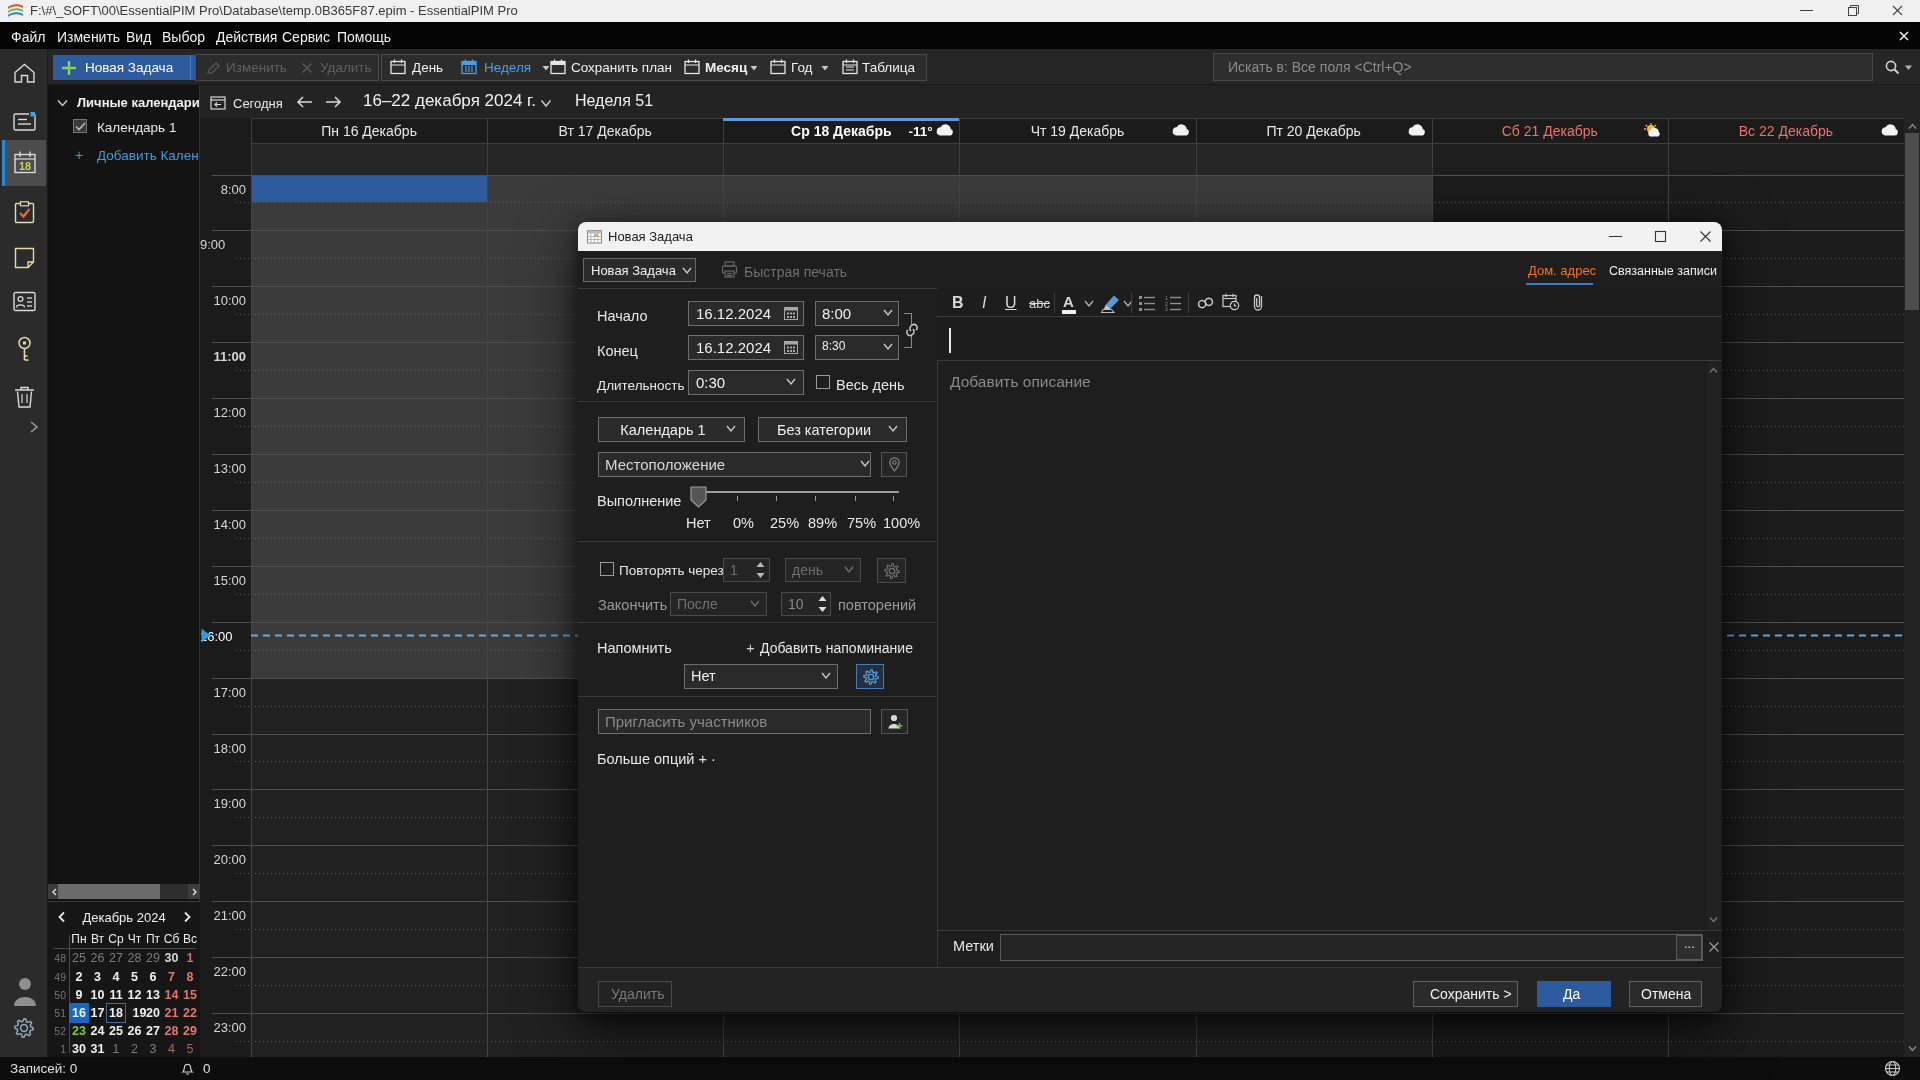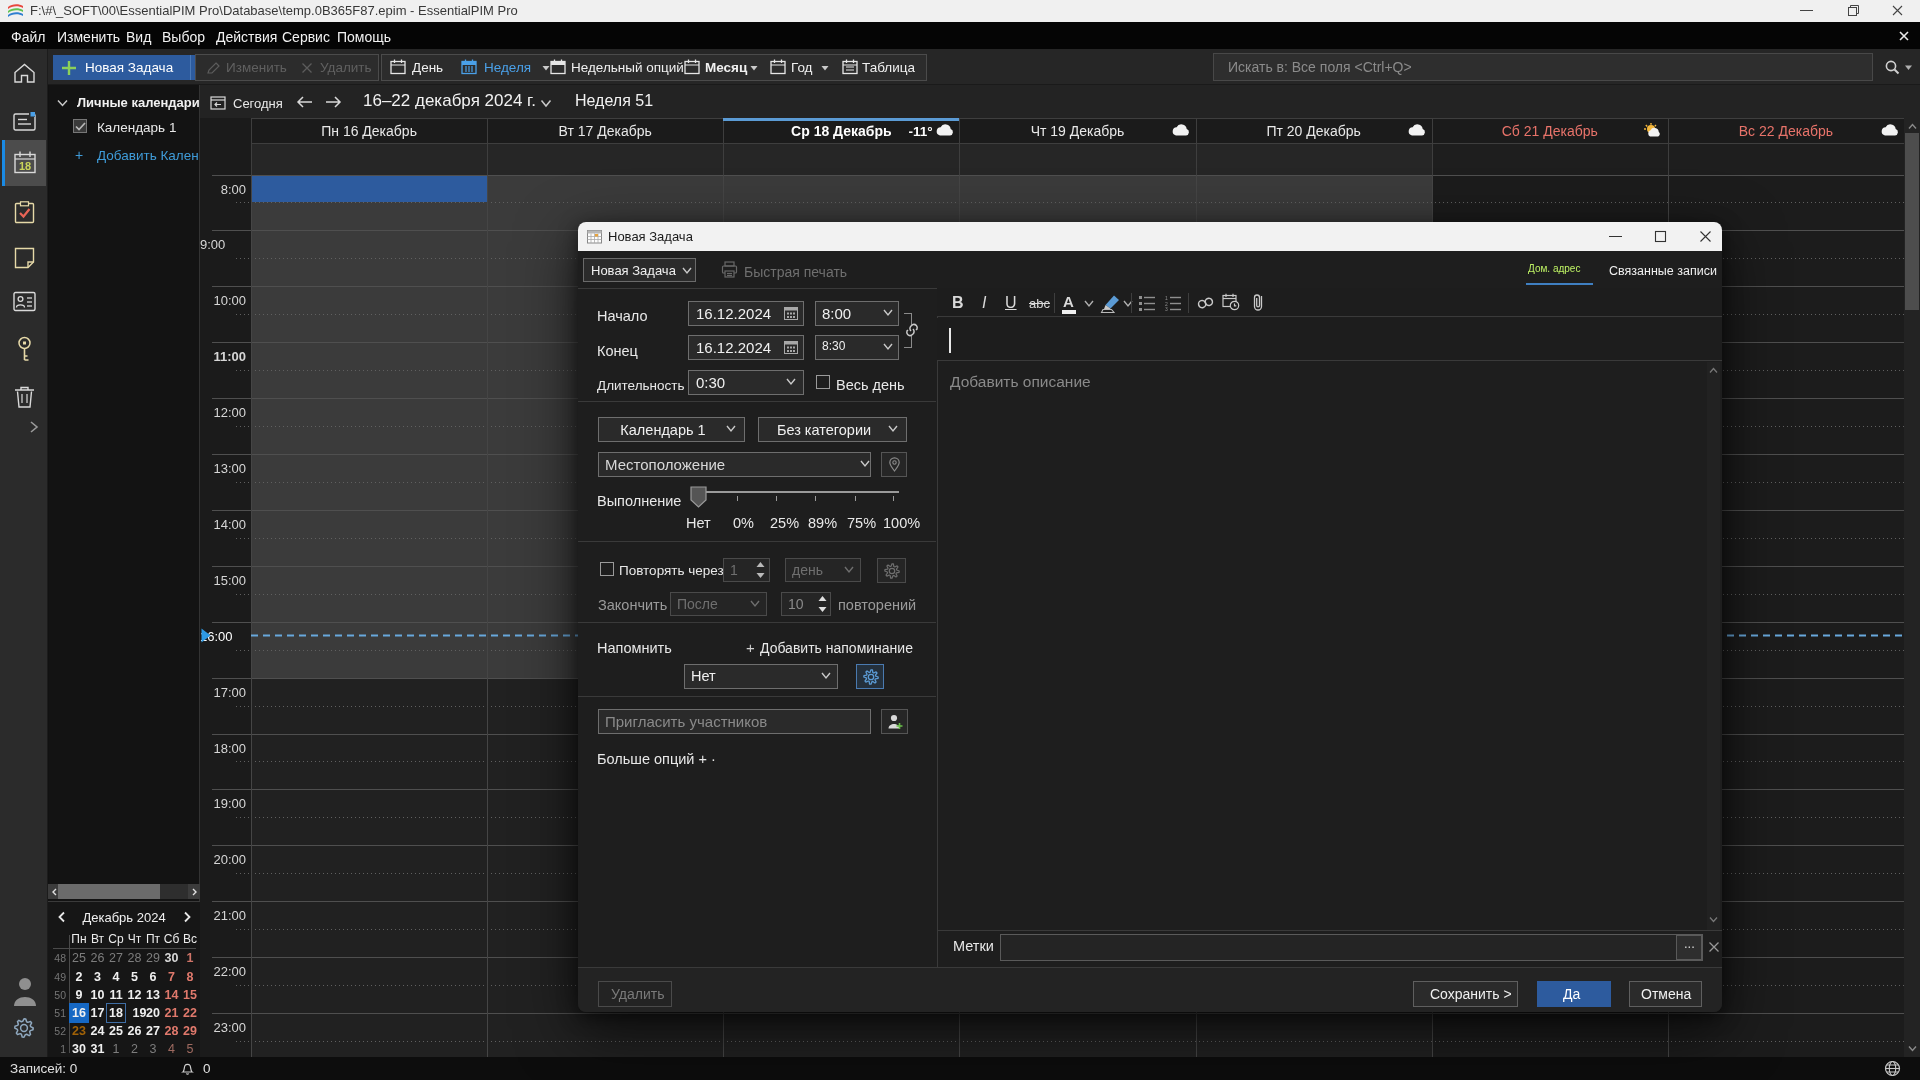--- a/index.html
+++ b/index.html
@@ -79,21 +79,21 @@
   <div class="abs" style="left:436px;top:11px;font-size:13.5px;color:#4aa0e8;">Неделя</div>
   <svg class="abs" style="left:493px;top:16px;" width="10" height="7" viewBox="0 0 10 7">
       <path d="M1.5 1 L5 5.5 L8.5 1 Z" fill="#c9c9c9"></path>
     </svg>
   <svg class="abs" style="left:502px;top:10px;" width="16" height="16" viewBox="0 0 16 16">
       <rect x="1" y="2.5" width="14" height="12" fill="none" stroke="#e6e6e6" stroke-width="1.3"></rect>
       <line x1="4.5" y1="0.5" x2="4.5" y2="4" stroke="#e6e6e6" stroke-width="1.3"></line>
       <line x1="11.5" y1="0.5" x2="11.5" y2="4" stroke="#e6e6e6" stroke-width="1.3"></line>
       <rect x="1" y="3" width="14" height="3" fill="#e6e6e6"></rect>
     </svg>
-  <div class="abs" style="left:523px;top:11px;font-size:13.5px;color:#f0f0f0;">Недельный опций</div>
+  <div class="abs" style="left:523px;top:11px;font-size:13.5px;color:#f0f0f0;">Сохранить план</div>
   <svg class="abs" style="left:636px;top:10px;" width="16" height="16" viewBox="0 0 16 16">
       <rect x="1" y="2.5" width="14" height="12" fill="none" stroke="#e6e6e6" stroke-width="1.3"></rect>
       <line x1="4.5" y1="0.5" x2="4.5" y2="4" stroke="#e6e6e6" stroke-width="1.3"></line>
       <line x1="11.5" y1="0.5" x2="11.5" y2="4" stroke="#e6e6e6" stroke-width="1.3"></line>
       <line x1="1" y1="6" x2="15" y2="6" stroke="#e6e6e6" stroke-width="1"></line>
     </svg>
   <div class="abs" style="left:657px;top:11px;font-size:13.5px;color:#f0f0f0;font-weight:bold;">Месяц</div>
   <svg class="abs" style="left:701px;top:16px;" width="10" height="7" viewBox="0 0 10 7">
       <path d="M1.5 1 L5 5.5 L8.5 1 Z" fill="#c9c9c9"></path>
     </svg>
@@ -261,21 +261,21 @@
     <div class="abs" style="left:130px;top:85.5px;width:24px;text-align:center;font-size:12.5px;font-weight:bold;color:#e0796c;">15</div>
     <div class="abs" style="left:0px;top:104.5px;width:18px;text-align:right;font-size:10.5px;color:#757575;">51</div>
     <div class="abs" style="left:19px;top:103.5px;width:24px;text-align:center;font-size:12.5px;font-weight:bold;color:#f0f0f0;">16</div>
     <div class="abs" style="left:37.5px;top:103.5px;width:24px;text-align:center;font-size:12.5px;font-weight:bold;color:#f0f0f0;">17</div>
     <div class="abs" style="left:56px;top:103.5px;width:24px;text-align:center;font-size:12.5px;font-weight:bold;color:#f0f0f0;">18</div>
     <div class="abs" style="left:74.5px;top:103.5px;width:24px;text-align:right;font-size:12.5px;font-weight:bold;color:#f0f0f0;">19</div>
     <div class="abs" style="left:93px;top:103.5px;width:24px;text-align:center;font-size:12.5px;font-weight:bold;color:#f0f0f0;">20</div>
     <div class="abs" style="left:111.5px;top:103.5px;width:24px;text-align:center;font-size:12.5px;font-weight:bold;color:#e0796c;">21</div>
     <div class="abs" style="left:130px;top:103.5px;width:24px;text-align:center;font-size:12.5px;font-weight:bold;color:#e0796c;">22</div>
     <div class="abs" style="left:0px;top:123px;width:18px;text-align:right;font-size:10.5px;color:#757575;">52</div>
-    <div class="abs" style="left:19px;top:122px;width:24px;text-align:center;font-size:12.5px;font-weight:bold;color:#a16207;">23</div>
+    <div class="abs" style="left:19px;top:122px;width:24px;text-align:center;font-size:12.5px;font-weight:bold;color:#84cc16;">23</div>
     <div class="abs" style="left:37.5px;top:122px;width:24px;text-align:center;font-size:12.5px;font-weight:bold;color:#f0f0f0;">24</div>
     <div class="abs" style="left:56px;top:122px;width:24px;text-align:center;font-size:12.5px;font-weight:bold;color:#f0f0f0;">25</div>
     <div class="abs" style="left:74.5px;top:122px;width:24px;text-align:center;font-size:12.5px;font-weight:bold;color:#f0f0f0;">26</div>
     <div class="abs" style="left:93px;top:122px;width:24px;text-align:center;font-size:12.5px;font-weight:bold;color:#f0f0f0;">27</div>
     <div class="abs" style="left:111.5px;top:122px;width:24px;text-align:center;font-size:12.5px;font-weight:bold;color:#e0796c;">28</div>
     <div class="abs" style="left:130px;top:122px;width:24px;text-align:center;font-size:12.5px;font-weight:bold;color:#e0796c;">29</div>
     <div class="abs" style="left:0px;top:141px;width:18px;text-align:right;font-size:10.5px;color:#757575;">1</div>
     <div class="abs" style="left:19px;top:140px;width:24px;text-align:center;font-size:12.5px;font-weight:bold;color:#f0f0f0;">30</div>
     <div class="abs" style="left:37.5px;top:140px;width:24px;text-align:center;font-size:12.5px;font-weight:bold;color:#f0f0f0;">31</div>
     <div class="abs" style="left:56px;top:140px;width:24px;text-align:center;font-size:12.5px;font-weight:normal;color:#7d7d7d;">1</div>
@@ -505,21 +505,21 @@
     <svg class="abs" style="left:143px;top:39px;" width="17" height="17" viewBox="0 0 17 17">
   <g fill="none" stroke="#686868" stroke-width="1.2">
   <rect x="4" y="1" width="9" height="4"></rect>
         <rect x="1.5" y="5" width="14" height="7" rx="1"></rect>
         <rect x="4" y="10" width="9" height="6" fill="#1e1e1e"></rect>
   <line x1="6" y1="12.5" x2="11" y2="12.5"></line>
         <line x1="6" y1="14.5" x2="11" y2="14.5"></line>
       </g>
 </svg>
     <div class="abs" style="left:166px;top:42px;font-size:14px;color:#6f6f6f;">Быстрая печать</div>
-    <div class="abs" style="left:950px;top:41px;font-size:10px;color:#bef264;">Дом. адрес</div>
+    <div class="abs" style="left:950px;top:41px;font-size:13px;color:#f97316;">Дом. адрес</div>
     <div class="abs" style="left:948px;top:61px;width:67px;height:2px;background:#3f7fc1;"></div>
     <div class="abs" style="left:1031px;top:42px;font-size:12.5px;color:#f0f0f0;">Связанные записи</div>
     <div class="abs" style="left:0;top:66px;width:1144px;height:1px;background:#3a3a3a;"></div>
     <div class="abs" style="left:358.5px;top:66px;width:1px;height:679px;background:#3a3a3a;"></div>
     <div class="abs" style="left:19px;top:86px;font-size:14.5px;color:#e8e8e8;">Начало</div>
     <div class="abs" style="left:110px;top:79px;width:116px;height:24.5px;background:#2a2a2a;border:1px solid #6e6e6e;"></div>
     <div class="abs" style="left:118px;top:83px;font-size:15px;color:#f0f0f0;">16.12.2024</div>
     <svg class="abs" style="left:206px;top:84px;" width="14" height="14" viewBox="0 0 14 14">
   <rect x="0.5" y="1.5" width="13" height="12" fill="none" stroke="#a8a8a8" stroke-width="1"></rect>
   <rect x="0.5" y="1.5" width="13" height="3" fill="#a8a8a8"></rect>

